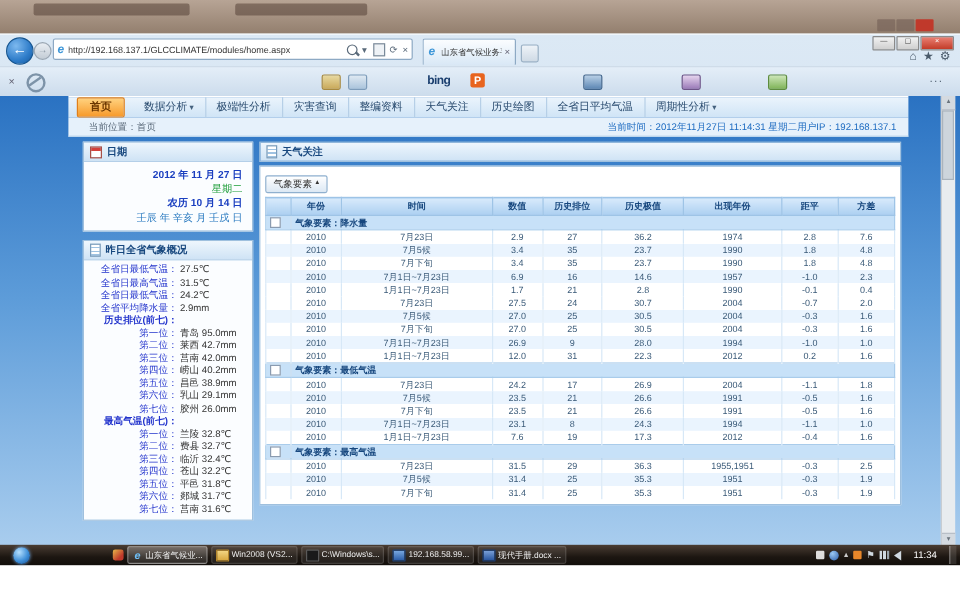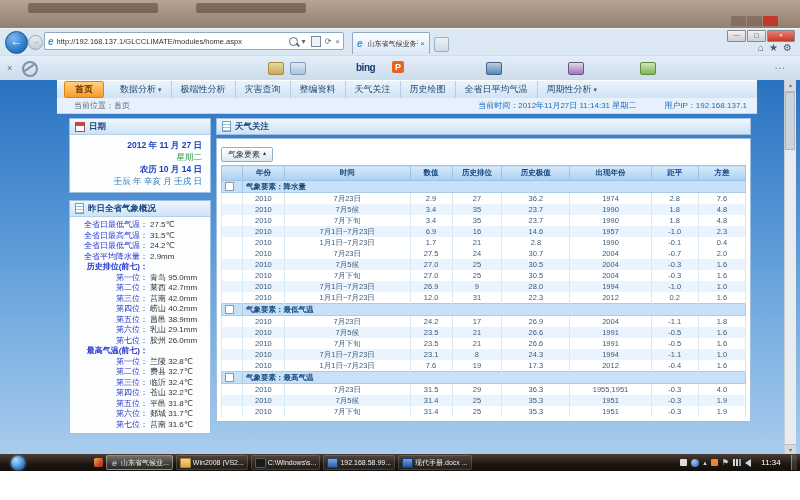--- a/index.html
+++ b/index.html
@@ -83,21 +83,21 @@
     display:flex;align-items:center;padding-left:7px;font-size:9px}
   .nav-item{padding:2px 9px;color:#27496d;display:flex;align-items:center;gap:2px;border-left:1px solid #b6cfe7}
   .nav-item:nth-child(2){border-left:none}
   .nav-item.active{background:linear-gradient(180deg,#ffd27f,#f79a2b);border:1px solid #e07f1a;
     border-radius:2px;color:#6b3600;font-weight:bold;margin-right:7px;padding:1px 10px}
   .nav-item .arrow{font-size:7px;color:#44617e}
 
   .statusline{height:15px;background:#e6f1fb;border-bottom:1px solid #bcd6ee;display:flex;
     align-items:center;font-size:8px;padding:0 10px 0 17px}
   .crumb{color:#5a6a7a}
-  .stat-right{margin-left:auto;display:flex;gap:28px;color:#1b6ac0}
+  .stat-right{margin-left:auto;display:flex;gap:0;color:#1b6ac0}
 
   .content{display:flex;gap:5px;padding:4px 0 0 12px;align-items:flex-start}
   .sidebar{width:142px;flex:none;display:flex;flex-direction:column;gap:7px}
   .panel{border:1px solid #9fc0de;background:#fbfdff}
   .panel-hd{height:15px;background:linear-gradient(180deg,#eef6fd,#cfe3f5);border-bottom:1px solid #b4cfe8;
     display:flex;align-items:center;gap:4px;padding:0 5px;font-size:8.5px;font-weight:bold;color:#17477e}
   .cal-ic{width:8px;height:8px;background:linear-gradient(180deg,#d4403a 35%,#fff 35%);border:1px solid #a85048}
   .doc-ic{width:7px;height:9px;background:repeating-linear-gradient(180deg,#fff 0 2px,#9ec2e2 2px 3px);border:1px solid #7a9cba}
 
   .date-body{padding:4px 8px 5px;font-size:8.5px;line-height:12px;text-align:right}
@@ -575,21 +575,21 @@
                     </tr>
                     <tr>
                       <td></td>
                       <td>2010</td>
                       <td>7月23日</td>
                       <td>31.5</td>
                       <td>29</td>
                       <td>36.3</td>
                       <td>1955,1951</td>
                       <td>-0.3</td>
-                      <td>4.0</td>
+                      <td>2.5</td>
                     </tr>
                     <tr class="odd">
                       <td></td>
                       <td>2010</td>
                       <td>7月5候</td>
                       <td>31.4</td>
                       <td>25</td>
                       <td>35.3</td>
                       <td>1951</td>
                       <td>-0.3</td>

